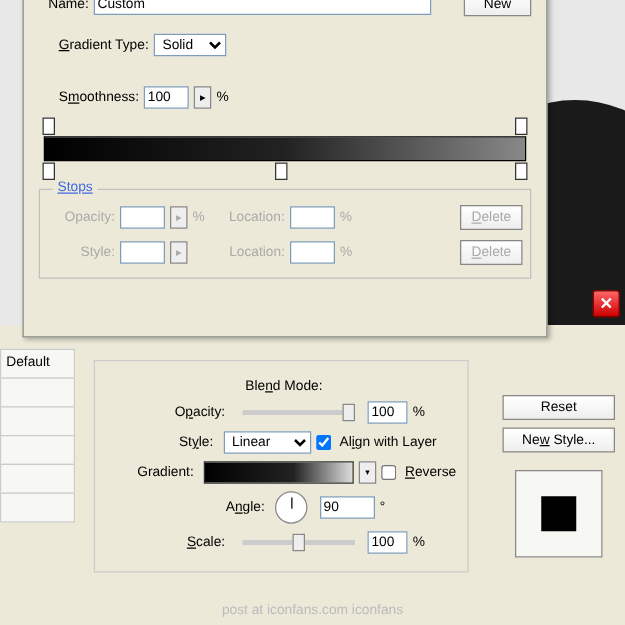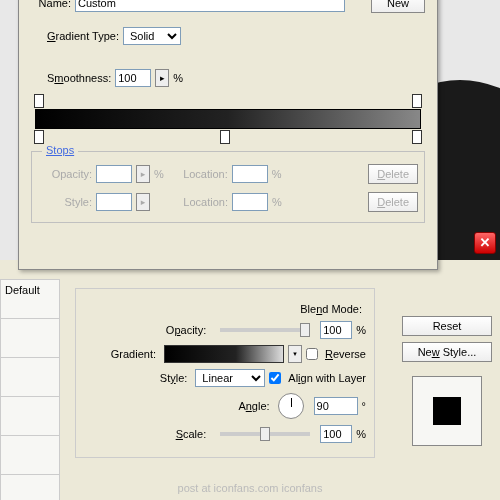--- a/index.html
+++ b/index.html
@@ -15,23 +15,23 @@
 .gradbar { height: 20px; background: linear-gradient(to right,#000,#222 50%,#888); border: 1px solid #000; position: relative; }
 .stopmark { width: 10px; height: 14px; background: #fff; border: 1px solid #333; position: absolute; }
 .stopmark.top { top: -16px; }
 .stopmark.bot { bottom: -16px; }
 .fieldset { border: 1px solid #c0c0c0; margin-top: 22px; padding: 8px 6px 6px; position: relative; }
 .legend { position: absolute; top: -8px; left: 10px; background: #ece9d8; padding: 0 4px; color: #4169e1; font-size: 11px; text-decoration: underline; }
 .disabled { color: #aaa; }
 .back { left: 0; top: 260px; width: 500px; height: 240px; z-index: 1; border: none; }
 .closebtn { position: absolute; right: 4px; top: 232px; width: 22px; height: 22px; background: linear-gradient(#f66,#c00); border: 1px solid #800; border-radius: 3px; color: #fff; font-weight: bold; text-align: center; line-height: 20px; z-index: 15; cursor: pointer; font-size: 13px; }
 .sidebar { position: absolute; left: 0; top: 280px; width: 60px; z-index: 3; }
-.sideitem { border: 1px solid #ccc; background: #f7f7f4; padding: 4px; height: 40px; font-size: 11px; margin-top: -1px; }
+.sideitem { border: 1px solid #ccc; background: #f7f7f4; padding: 4px; height: 24px; font-size: 11px; margin-top: -1px; }
 .mainopts { position: absolute; left: 75px; top: 288px; width: 300px; z-index: 3; border: 1px solid #ccc; padding: 8px; }
-.mainopts .row { margin: 6px 0; justify-content: flex-end; }
+.mainopts .row { margin: 6px 0; justify-content: center; }
 .mainopts .lbl2 { width: 70px; text-align: right; margin-right: 4px; }
 .slider { width: 90px; height: 4px; background: #ccc; position: relative; display: inline-block; margin: 0 6px; }
 .thumb { width: 10px; height: 14px; background: #eee; border: 1px solid #888; position: absolute; top: -5px; }
 .rightcol { position: absolute; right: 8px; top: 296px; width: 90px; z-index: 3; margin-top: 20px; }
 .rightcol .btn { width: 100%; margin-bottom: 6px; }
 .chk { margin-right: 3px; vertical-align: middle; width: 12px; height: 12px; }
 .prevbox { width: 70px; height: 70px; border: 1px solid #888; background: #f7f7f4; margin: 8px auto 0; display: flex; align-items: center; justify-content: center; }
 .swatch { width: 28px; height: 28px; background: #000; }
 .angledial { width: 26px; height: 26px; border: 1px solid #888; border-radius: 50%; position: relative; background: #fff; display: inline-block; }
 .angledial:after { content: ""; position: absolute; left: 50%; top: 4px; width: 1px; height: 9px; background: #000; }
@@ -120,31 +120,31 @@
   </div>
   <div class="row">
     <span class="lbl2">O<span class="ul">p</span>acity:</span>
     <span class="slider">
         <span class="thumb" style="right:0"></span>
       </span>
     <input class="inp" style="width: 32px;" value="100">
     <span>%</span>
   </div>
   <div class="row">
+    <span class="lbl2">St<span class="ul">y</span>le:</span>
+    <select class="sel" style="width:70px"><option>Linear</option></select>
+    <input type="checkbox" class="chk" checked="" style="">
+    <span>Al<span class="ul">i</span>gn with Layer</span>
+  </div>
+  <div class="row">
     <span class="lbl2">Gradient:</span>
     <span class="gradswatch"></span>
     <span class="dropbtn">▾</span>
     <input type="checkbox" class="chk" style="">
     <span><span class="ul">R</span>everse</span>
-  </div>
-  <div class="row">
-    <span class="lbl2">St<span class="ul">y</span>le:</span>
-    <select class="sel" style="width:70px"><option>Linear</option></select>
-    <input type="checkbox" class="chk" checked="" style="">
-    <span>Al<span class="ul">i</span>gn with Layer</span>
   </div>
   <div class="row">
     <span class="lbl2">A<span class="ul">n</span>gle:</span>
     <span class="angledial"></span>
     <input class="inp" style="width: 44px; margin-left: 6px;" value="90">
     <span>°</span>
   </div>
   <div class="row">
     <span class="lbl2"><span class="ul">S</span>cale:</span>
     <span class="slider">

